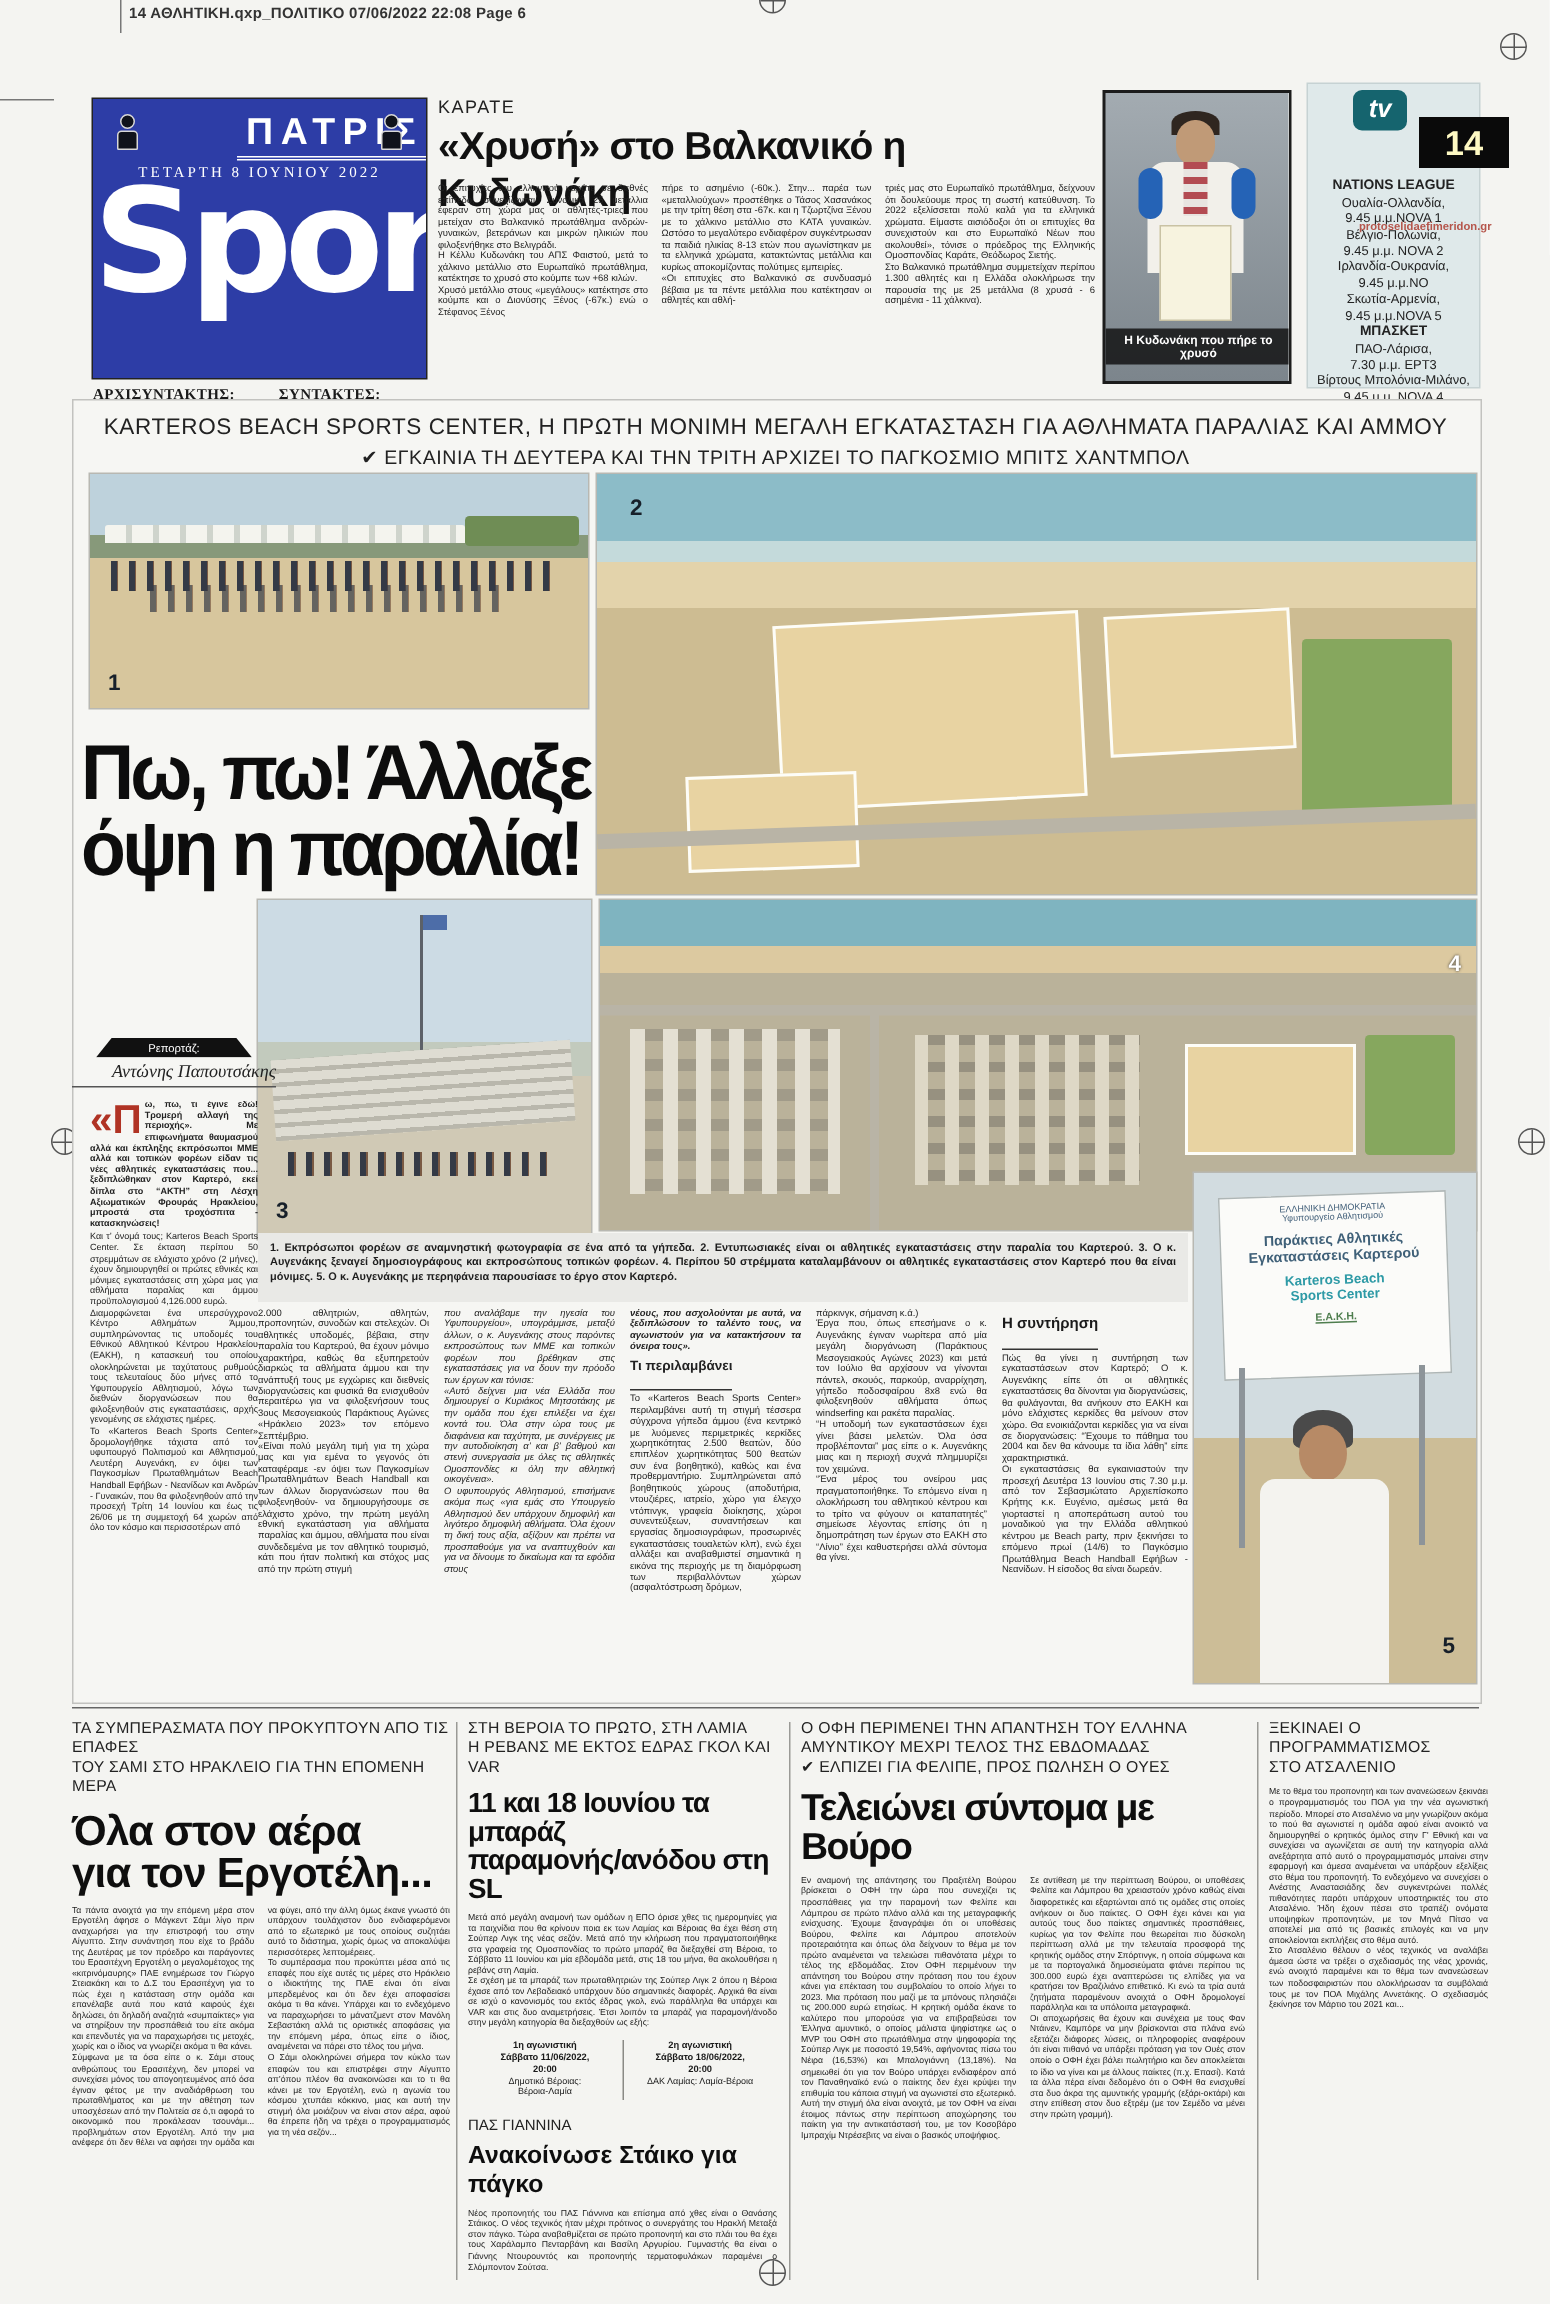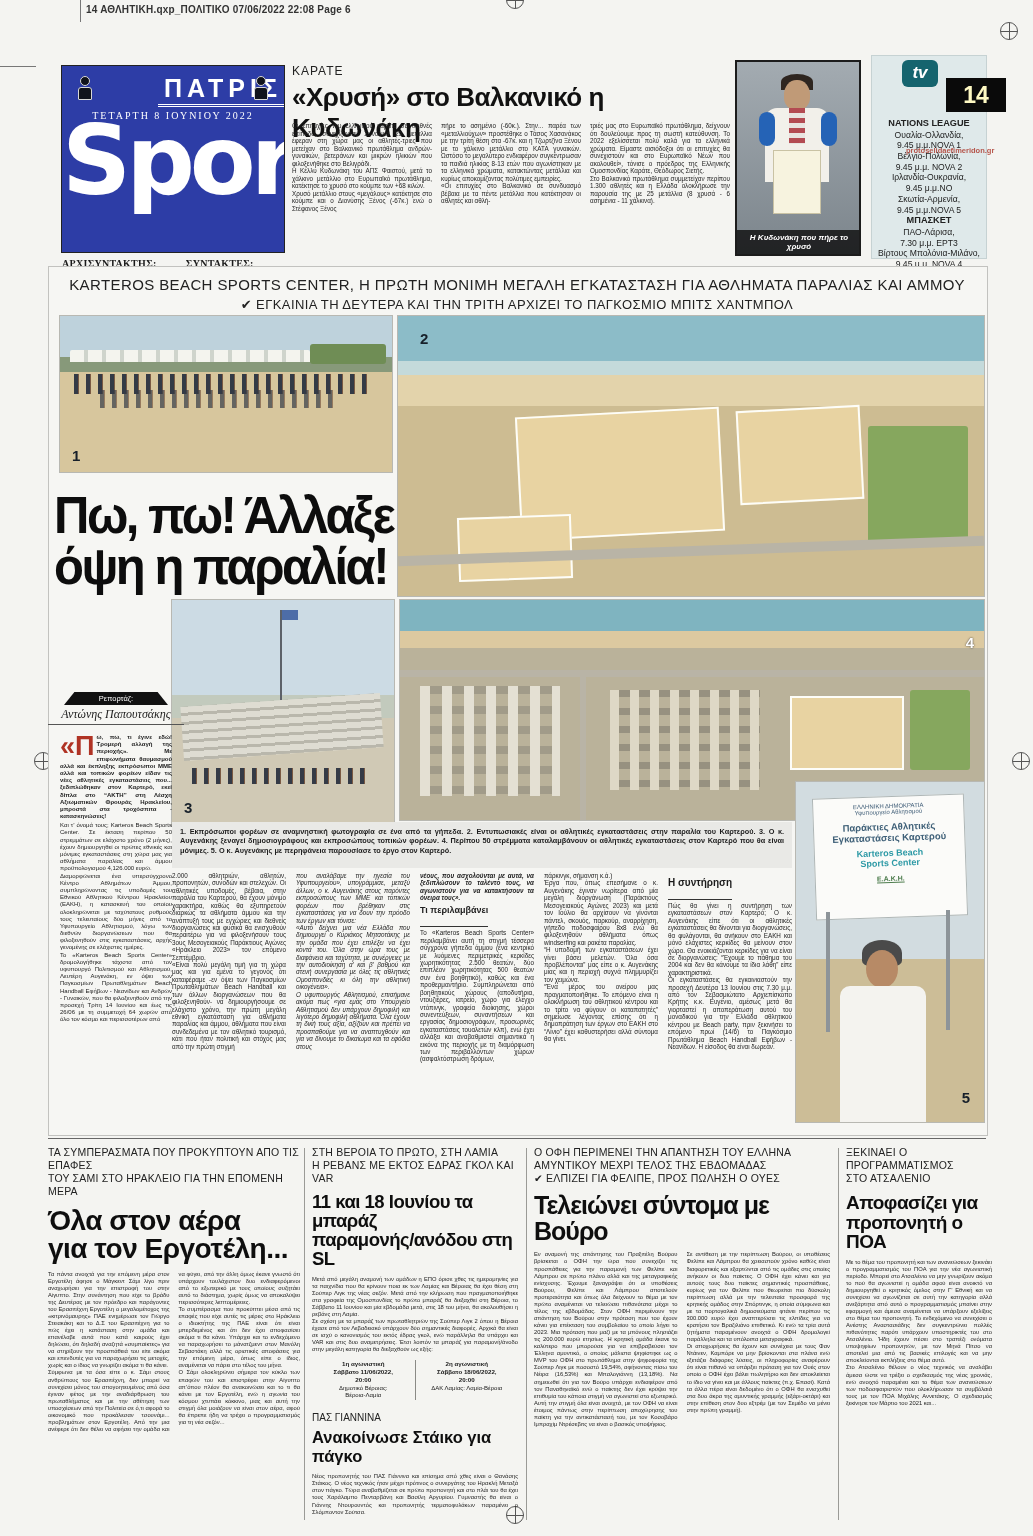--- a/index.html
+++ b/index.html
@@ -30,38 +30,38 @@
   .k-body{position:absolute;left:292px;top:122px;width:438px;height:132px;column-count:3;column-gap:9px;font-size:6.3px;line-height:1.2;text-align:justify;color:#222;}
   .k-body div{white-space:pre-line;}
   .kphoto{position:absolute;left:737px;top:62px;width:122px;height:192px;background:linear-gradient(#a3abb1,#7c858c);box-shadow:0 0 0 2px #1c1c1c;overflow:hidden;}
   .kp-head{position:absolute;left:47px;top:18px;width:26px;height:30px;border-radius:48% 48% 42% 42%;background:#c09a77;}
   .kp-hair{position:absolute;left:44px;top:12px;width:32px;height:16px;border-radius:50% 50% 0 0;background:#2f2620;}
   .kp-shirt{position:absolute;left:28px;top:46px;width:64px;height:74px;border-radius:12px 12px 0 0;background:#f2f0ea;}
   .kp-sleeveL{position:absolute;left:22px;top:50px;width:16px;height:34px;background:#2563b6;border-radius:8px;}
   .kp-sleeveR{position:absolute;left:84px;top:50px;width:16px;height:34px;background:#2563b6;border-radius:8px;}
   .kp-ribbon{position:absolute;left:52px;top:46px;width:16px;height:36px;background:repeating-linear-gradient(180deg,#b34b52 0 5px,#e8e4e0 5px 10px);}
   .kp-cert{position:absolute;left:36px;top:88px;width:46px;height:62px;background:#f7f3df;border:1px solid #c9c2a4;}
-  .kp-cap{position:absolute;left:0;bottom:0;width:100%;background:rgba(15,15,15,.82);color:#fff;font-size:8px;font-weight:bold;text-align:center;padding:3px 1px;font-style:italic;}
+  .kp-cap{position:absolute;left:0;bottom:11px;width:100%;background:rgba(15,15,15,.82);color:#fff;font-size:8px;font-weight:bold;text-align:center;padding:3px 1px;}
   
   .tvbox{position:absolute;left:872px;top:56px;width:114px;height:202px;background:#dfe9ea;box-shadow:0 0 0 1px #c6d2d3;}
   .tvlogo{position:absolute;left:30px;top:4px;width:36px;height:27px;background:#15646e;border-radius:6px;color:#fff;font-weight:bold;font-style:italic;font-size:17px;text-align:center;line-height:26px;}
   .pagenum{position:absolute;left:946px;top:54px;width:60px;height:34px;background:#0a0a0a;color:#fef9c3;font-size:23px;font-weight:bold;text-align:center;line-height:34px;margin-top:24px;}
   .tvlines{position:absolute;left:2px;top:62px;width:110px;text-align:center;font-size:8.6px;line-height:1.25;color:#222;}
   .tvlines .b{font-weight:bold;font-size:9.2px;}
   .watermark{position:absolute;left:906px;top:146px;font-size:7.5px;font-weight:bold;color:#b5554b;white-space:nowrap;z-index:5;}
   
   .featbox{position:absolute;left:48px;top:266px;width:938px;height:868px;border:1px solid #c2c2bf;background:#f6f6f3;}
   .f-k1{position:absolute;left:48px;top:276px;width:938px;text-align:center;font-size:15px;letter-spacing:.4px;color:#222;}
   .f-k2{position:absolute;left:48px;top:297px;width:938px;text-align:center;font-size:13px;letter-spacing:.4px;color:#222;}
   .photo{position:absolute;overflow:hidden;box-shadow:0 0 0 1px #b8b8b2;}
   .pnum{position:absolute;font-size:15px;font-weight:bold;color:#17202a;z-index:4;}
   .pnum.light{color:#fff;text-shadow:0 0 2px #333;}
   .headline{position:absolute;left:54px;top:490px;width:342px;font-size:49px;line-height:.98;font-weight:900;letter-spacing:-2.5px;color:#0d0d0d;transform:scaleY(1.06);transform-origin:top left;}
   .ribbon{position:absolute;left:64px;top:692px;width:104px;height:13px;background:#111;color:#fff;font-size:7.5px;text-align:center;line-height:13px;clip-path:polygon(10% 0,90% 0,100% 100%,0 100%);}
-  .reporter{position:absolute;left:48px;top:707px;width:136px;text-align:center;font-family:"Liberation Serif",serif;font-style:italic;font-size:12px;border-bottom:1px solid #555;padding-bottom:2px;color:#222;}
+  .reporter{position:absolute;left:48px;top:707px;width:136px;text-align:right;font-family:"Liberation Serif",serif;font-style:italic;font-size:12px;border-bottom:1px solid #555;padding-bottom:2px;color:#222;}
   .introcol{position:absolute;left:60px;top:734px;width:112px;height:400px;font-size:6px;line-height:1.2;text-align:justify;overflow:hidden;color:#222;}
   .introcol .bold{font-weight:bold;white-space:pre-line;}
   .introcol .rest{white-space:pre-line;margin-top:2px;}
   .dropcap{float:left;font-size:27px;font-weight:bold;color:#b03324;line-height:.8;margin:2px 2px 0 0;}
   .capstrip{position:absolute;left:172px;top:822px;width:620px;height:46px;background:#e9e9e6;font-size:7.3px;font-weight:bold;line-height:1.3;text-align:justify;padding:5px 8px;box-sizing:border-box;color:#1d1d1d;}
   .fcol{position:absolute;top:872px;width:114px;height:262px;font-size:6.3px;line-height:1.18;text-align:justify;overflow:hidden;white-space:pre-line;color:#222;}
   .fsub{font-size:9px;font-weight:bold;border-bottom:1px solid #333;display:inline-block;padding-bottom:11px;margin:3px 0 2px;white-space:normal;}
   .fcol5wrap{position:absolute;left:668px;top:872px;width:124px;height:262px;overflow:hidden;}
   .fcol5wrap .txt{font-size:6.3px;line-height:1.18;text-align:justify;white-space:pre-line;color:#222;}
   
@@ -331,19 +331,17 @@
     <div style="display:flex;gap:9px;margin-top:7px;">
       <div class="bbody" style="flex:1;margin-top:0;height:282px;overflow:hidden;">Εν αναμονή της απάντησης του Πραξιτέλη Βούρου βρίσκεται ο ΟΦΗ την ώρα που συνεχίζει τις προσπάθειες για την παραμονή των Φελίπε και Λάμπρου σε πρώτο πλάνο αλλά και της μεταγραφικής ενίσχυσης. Έχουμε ξαναγράψει ότι οι υποθέσεις Βούρου, Φελίπε και Λάμπρου αποτελούν προτεραιότητα και όπως όλα δείχνουν το θέμα με τον πρώτο αναμένεται να τελειώσει πιθανότατα μέχρι το τέλος της εβδομάδας. Στον ΟΦΗ περιμένουν την απάντηση του Βούρου στην πρόταση που του έχουν κάνει για επέκταση του συμβολαίου το οποίο λήγει το 2023. Μια πρόταση που μαζί με τα μπόνους πλησιάζει τις 200.000 ευρώ ετησίως. Η κρητική ομάδα έκανε το καλύτερο που μπορούσε για να επιβραβεύσει τον Έλληνα αμυντικό, ο οποίος μάλιστα ψηφίστηκε ως ο MVP του ΟΦΗ στο πρωτάθλημα στην ψηφοφορία της Σούπερ Λιγκ με ποσοστό 19,54%, αφήνοντας πίσω του Νέιρα (16,53%) και Μπαλογιάννη (13,18%). Να σημειωθεί ότι για τον Βούρο υπάρχει ενδιαφέρον από τον Παναθηναϊκό ενώ ο παίκτης δεν έχει κρύψει την επιθυμία του κάποια στιγμή να αγωνιστεί στο εξωτερικό. Αυτή την στιγμή όλα είναι ανοιχτά, με τον ΟΦΗ να είναι έτοιμος πάντως στην περίπτωση αποχώρησης του παίκτη για την αντικατάστασή του, με τον Κοσοβάρο Ιμπραχίμ Ντρέσεβιτς να είναι ο βασικός υποψήφιος.</div>
       <div class="bbody" style="flex:1;margin-top:0;height:282px;overflow:hidden;">Σε αντίθεση με την περίπτωση Βούρου, οι υποθέσεις Φελίπε και Λάμπρου θα χρειαστούν χρόνο καθώς είναι διαφορετικές και εξαρτώνται από τις ομάδες στις οποίες ανήκουν οι δυο παίκτες. Ο ΟΦΗ έχει κάνει και για αυτούς τους δυο παίκτες σημαντικές προσπάθειες, κυρίως για τον Φελίπε που θεωρείται πιο δύσκολη περίπτωση αλλά με την τελευταία προσφορά της κρητικής ομάδος στην Σπόρτινγκ, η οποία σύμφωνα και με τα πορτογαλικά δημοσιεύματα φτάνει περίπου τις 300.000 ευρώ έχει αναπτερώσει τις ελπίδες για να κρατήσει τον Βραζιλιάνο επιθετικό. Κι ενώ τα τρία αυτά ζητήματα παραμένουν ανοιχτά ο ΟΦΗ δρομολογεί παράλληλα και τα υπόλοιπα μεταγραφικά.
 Οι αποχωρήσεις θα έχουν και συνέχεια με τους Φαν Ντάινεν, Καμπόρε να μην βρίσκονται στα πλάνα ενώ εξετάζει διάφορες λύσεις, οι πληροφορίες αναφέρουν ότι είναι πιθανό να υπάρξει πρόταση για τον Ουές στον οποίο ο ΟΦΗ έχει βάλει πωλητήριο και δεν αποκλείεται το ίδιο να γίνει και με άλλους παίκτες (π.χ. Επασί). Κατά τα άλλα πέρα είναι δεδομένο ότι ο ΟΦΗ θα ενισχυθεί στα δυο άκρα της αμυντικής γραμμής (εξάρι-οκτάρι) και στην επίθεση στον δυο εξτρέμ (με τον Σεμέδο να μένει στην πρώτη γραμμή).</div>
     </div>
   </div>
 
   <div class="bcol" style="left:846px;width:146px;">
     <div class="bkicker">ΞΕΚΙΝΑΕΙ Ο ΠΡΟΓΡΑΜΜΑΤΙΣΜΟΣ
 ΣΤΟ ΑΤΣΑΛΕΝΙΟ</div>
-    <div class="bhead" style="font-size:19px;">Αποφασίζει για
-προπονητή ο ΠΟΑ</div>
     <div class="bbody" style="height:290px;overflow:hidden;">Με το θέμα του προπονητή και των ανανεώσεων ξεκινάει ο προγραμματισμός του ΠΟΑ για την νέα αγωνιστική περίοδο. Μπορεί στο Ατσαλένιο να μην γνωρίζουν ακόμα το πού θα αγωνιστεί η ομάδα αφού είναι ανοικτό να δημιουργηθεί ο κρητικός όμιλος στην Γ’ Εθνική και να συνεχίσει να αγωνίζεται σε αυτή την κατηγορία αλλά ανεξάρτητα από αυτό ο προγραμματισμός μπαίνει στην εφαρμογή και άμεσα αναμένεται να υπάρξουν εξελίξεις στο θέμα του προπονητή. Το ενδεχόμενο να συνεχίσει ο Ανέστης Αναστασιάδης δεν συγκεντρώνει πολλές πιθανότητες παρότι υπάρχουν υποστηρικτές του στο Ατσαλένιο. Ήδη έχουν πέσει στο τραπέζι ονόματα υποψηφίων προπονητών, με τον Μηνά Πίτσο να αποτελεί μια από τις βασικές επιλογές και να μην αποκλείονται εκπλήξεις στο θέμα αυτό.
 Στο Ατσαλένιο θέλουν ο νέος τεχνικός να αναλάβει άμεσα ώστε να τρέξει ο σχεδιασμός της νέας χρονιάς, ενώ ανοιχτό παραμένει και το θέμα των ανανεώσεων των ποδοσφαιριστών που ολοκλήρωσαν τα συμβόλαιά τους με τον ΠΟΑ Μιχάλης Αννετάκης. Ο σχεδιασμός ξεκίνησε τον Μάρτιο του 2021 και...</div>
   </div>
 
 </div>
 
 </body></html>

